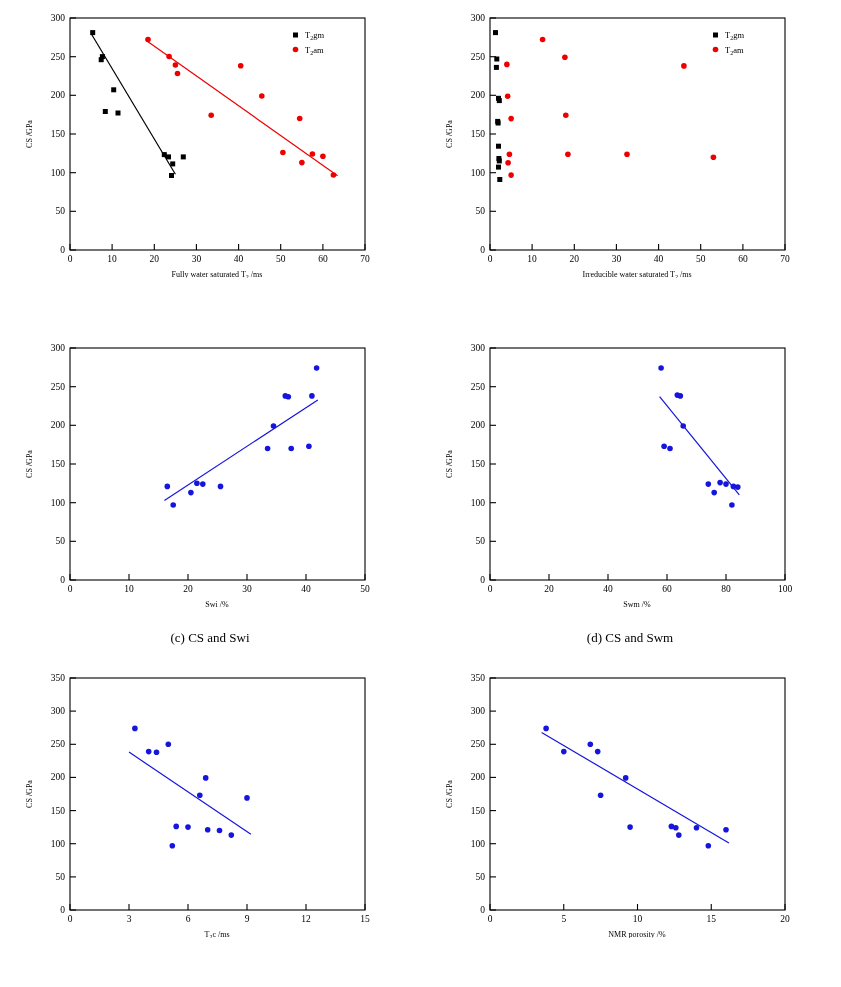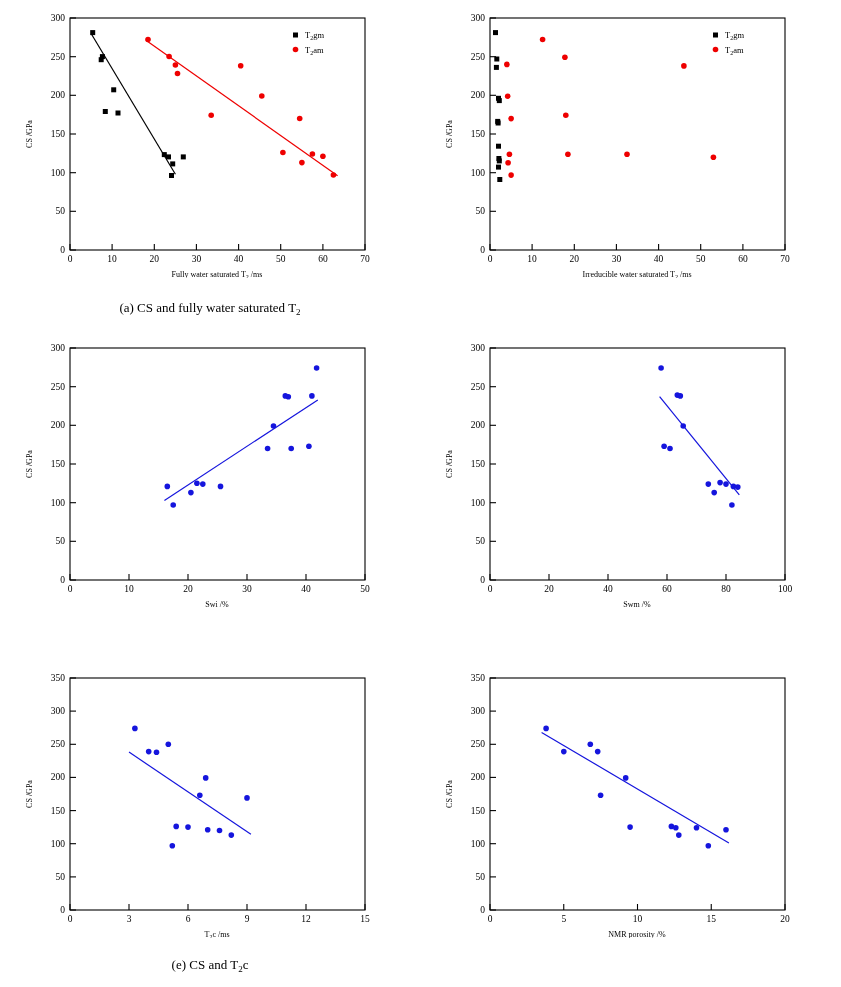--- a/index.html
+++ b/index.html
@@ -178,21 +178,20 @@
         </g>
 
         <g>
           <rect x="293" y="32.5" width="5" height="5" class="pt-black"></rect>
           <text class="legend-text" x="305" y="37.5">T<tspan class="sub" dy="2">2</tspan><tspan dy="-2">gm</tspan></text>
           <circle cx="295.5" cy="49.5" r="2.8" class="pt-red"></circle>
           <text class="legend-text" x="305" y="52.5">T<tspan class="sub" dy="2">2</tspan><tspan dy="-2">am</tspan></text>
         </g>
       </svg>
     </div>
-    <div class="caption"><span>(a) CS and fully water saturated T</span><sub>2</sub><span></span></div>
   </div>
 
   <div class="panel">
     <div class="plot-wrap">
       <svg width="420" height="278" viewBox="0 0 420 278">
         <rect x="70" y="18" width="295" height="232" class="axis-line"></rect>
         <g>
           <line x1="70" y1="250" x2="70" y2="244" class="tick"></line>
           <line x1="112.1" y1="250" x2="112.1" y2="244" class="tick"></line>
           <line x1="154.3" y1="250" x2="154.3" y2="244" class="tick"></line>
@@ -318,20 +317,21 @@
           <circle cx="273.5" cy="96.0" r="2.8"></circle>
           <circle cx="285.3" cy="65.9" r="2.8"></circle>
           <circle cx="288.3" cy="66.7" r="2.8"></circle>
           <circle cx="291.2" cy="118.5" r="2.8"></circle>
           <circle cx="308.9" cy="116.2" r="2.8"></circle>
           <circle cx="311.9" cy="65.9" r="2.8"></circle>
           <circle cx="316.6" cy="38.0" r="2.8"></circle>
         </g>
       </svg>
     </div>
+    <div class="caption"><span>(c) CS and Swi</span><sub></sub><span></span></div>
   </div>
 
   <div class="panel">
     <div class="plot-wrap">
       <svg width="420" height="278" viewBox="0 0 420 278">
         <rect x="70" y="18" width="295" height="232" class="axis-line"></rect>
         <g>
           <line x1="70" y1="250" x2="70" y2="244" class="tick"></line>
           <line x1="129" y1="250" x2="129" y2="244" class="tick"></line>
           <line x1="188" y1="250" x2="188" y2="244" class="tick"></line>
@@ -375,20 +375,21 @@
           <circle cx="288.3" cy="154.1" r="2.8"></circle>
           <circle cx="294.2" cy="162.6" r="2.8"></circle>
           <circle cx="300.1" cy="152.6" r="2.8"></circle>
           <circle cx="306.0" cy="154.1" r="2.8"></circle>
           <circle cx="313.4" cy="156.4" r="2.8"></circle>
           <circle cx="311.9" cy="175.0" r="2.8"></circle>
           <circle cx="317.8" cy="157.1" r="2.8"></circle>
         </g>
       </svg>
     </div>
+    <div class="caption"><span>(d) CS and Swm</span><sub></sub><span></span></div>
   </div>
 
   <div class="panel">
     <div class="plot-wrap">
       <svg width="420" height="278" viewBox="0 0 420 278">
         <rect x="70" y="18" width="295" height="232" class="axis-line"></rect>
         <g>
           <line x1="70" y1="250" x2="70" y2="244" class="tick"></line>
           <line x1="129" y1="250" x2="129" y2="244" class="tick"></line>
           <line x1="188" y1="250" x2="188" y2="244" class="tick"></line>
@@ -434,21 +435,20 @@
           <circle cx="188.0" cy="167.1" r="2.8"></circle>
           <circle cx="199.8" cy="135.3" r="2.8"></circle>
           <circle cx="205.7" cy="117.9" r="2.8"></circle>
           <circle cx="207.7" cy="169.8" r="2.8"></circle>
           <circle cx="219.5" cy="170.5" r="2.8"></circle>
           <circle cx="231.3" cy="175.1" r="2.8"></circle>
           <circle cx="247.0" cy="137.9" r="2.8"></circle>
         </g>
       </svg>
     </div>
-    <div class="caption"><span>(e) CS and T</span><sub>2</sub><span>c</span></div>
   </div>
 
   <div class="panel">
     <div class="plot-wrap">
       <svg width="420" height="278" viewBox="0 0 420 278">
         <rect x="70" y="18" width="295" height="232" class="axis-line"></rect>
         <g>
           <line x1="70" y1="250" x2="70" y2="244" class="tick"></line>
           <line x1="143.75" y1="250" x2="143.75" y2="244" class="tick"></line>
           <line x1="217.5" y1="250" x2="217.5" y2="244" class="tick"></line>

